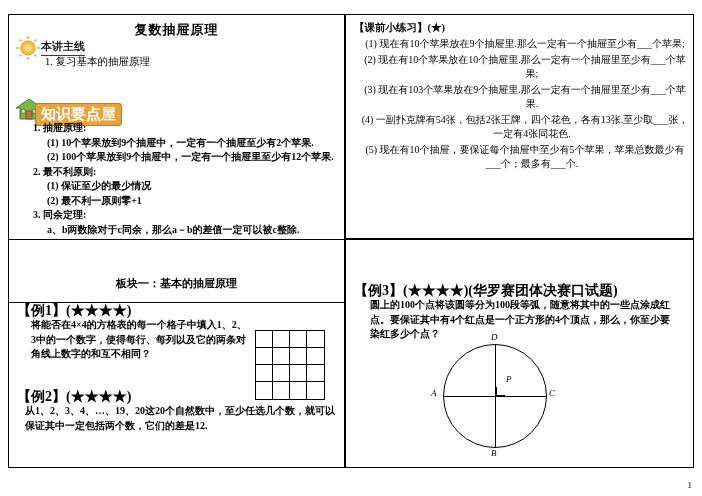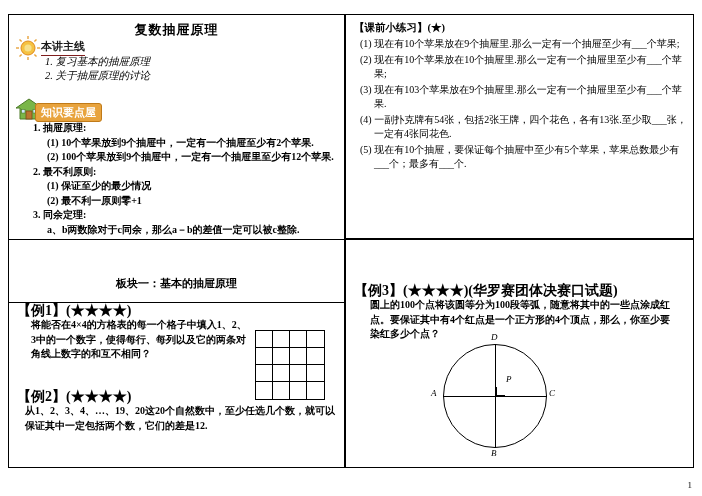--- a/index.html
+++ b/index.html
@@ -23,21 +23,21 @@
   }
 
   
   .cell {
     position: absolute;
     border: 1px solid #000;
     box-sizing: border-box;
     overflow: hidden;
   }
   #cell-tl { left: 8px;  top: 14px;  width: 337px; height: 289px; }
-  #cell-tr { left: 345px; top: 14px;  width: 349px; height: 225px; }
+  #cell-tr { left: 345px; top: 14px;  width: 349px; height: 225px; text-align: center; }
   #cell-bl { left: 8px;  top: 239px; width: 337px; height: 229px; }
   #cell-br { left: 345px; top: 239px; width: 349px; height: 229px; }
 
   
   .doc-title {
     position: absolute;
     left: 0; right: 0;
     top: 6px;
     text-align: center;
     font-size: 13px;
@@ -65,37 +65,36 @@
   }
 
   .badge-text-main {
     font-size: 11px;
     font-weight: bold;
     color: #1a1a1a;
     border-bottom: 1px solid #7f1d1d;
     padding-bottom: 1px;
   }
   .badge-text-know {
-    font-size: 11px;
+    font-size: 15px;
     font-weight: bold;
     color: #ffffff;
     background: #e8a33d;
     border: 1px solid #c07a18;
     border-radius: 3px;
     padding: 1px 5px;
   }
 
   .outline {
     position: absolute;
     left: 22px;
     top: 40px;
     width: 300px;
     font-size: 10.5px;
     line-height: 14px;
-    font-style: italic;
   }
   .outline .li { white-space: nowrap; }
   .indent1 { padding-left: 14px; }
 
   .body-list {
     position: absolute;
     left: 16px;
     top: 106px;
     width: 312px;
     font-size: 10px;
@@ -245,21 +244,20 @@
         <line x1="6.6" y1="19.4" x2="4.5" y2="21.5"></line>
       </g>
     </svg>
 
     <div class="badge" id="badge-main">
       <span class="badge-text-main">本讲主线</span>
     </div>
 
     <div class="outline">
       <div class="li indent1">1. 复习基本的抽屉原理</div>
-      <div class="li indent1">2. 关于抽屉原理的讨论</div>
     </div>
 
     <svg class="house-icon" viewBox="0 0 28 24">
       <polygon points="14,2 27,11 23,11 23,22 5,22 5,11 1,11" fill="#7ab648" stroke="#4c7a28" stroke-width="1"></polygon>
       <rect x="11" y="14" width="6" height="8" fill="#b9762f" stroke="#7a4a18" stroke-width="0.8"></rect>
       <rect x="6.5" y="12.5" width="3.5" height="3.5" fill="#cfe8ff" stroke="#4c7a28" stroke-width="0.6"></rect>
       <rect x="18" y="12.5" width="3.5" height="3.5" fill="#cfe8ff" stroke="#4c7a28" stroke-width="0.6"></rect>
     </svg>
 
     <div class="badge" id="badge-know">

